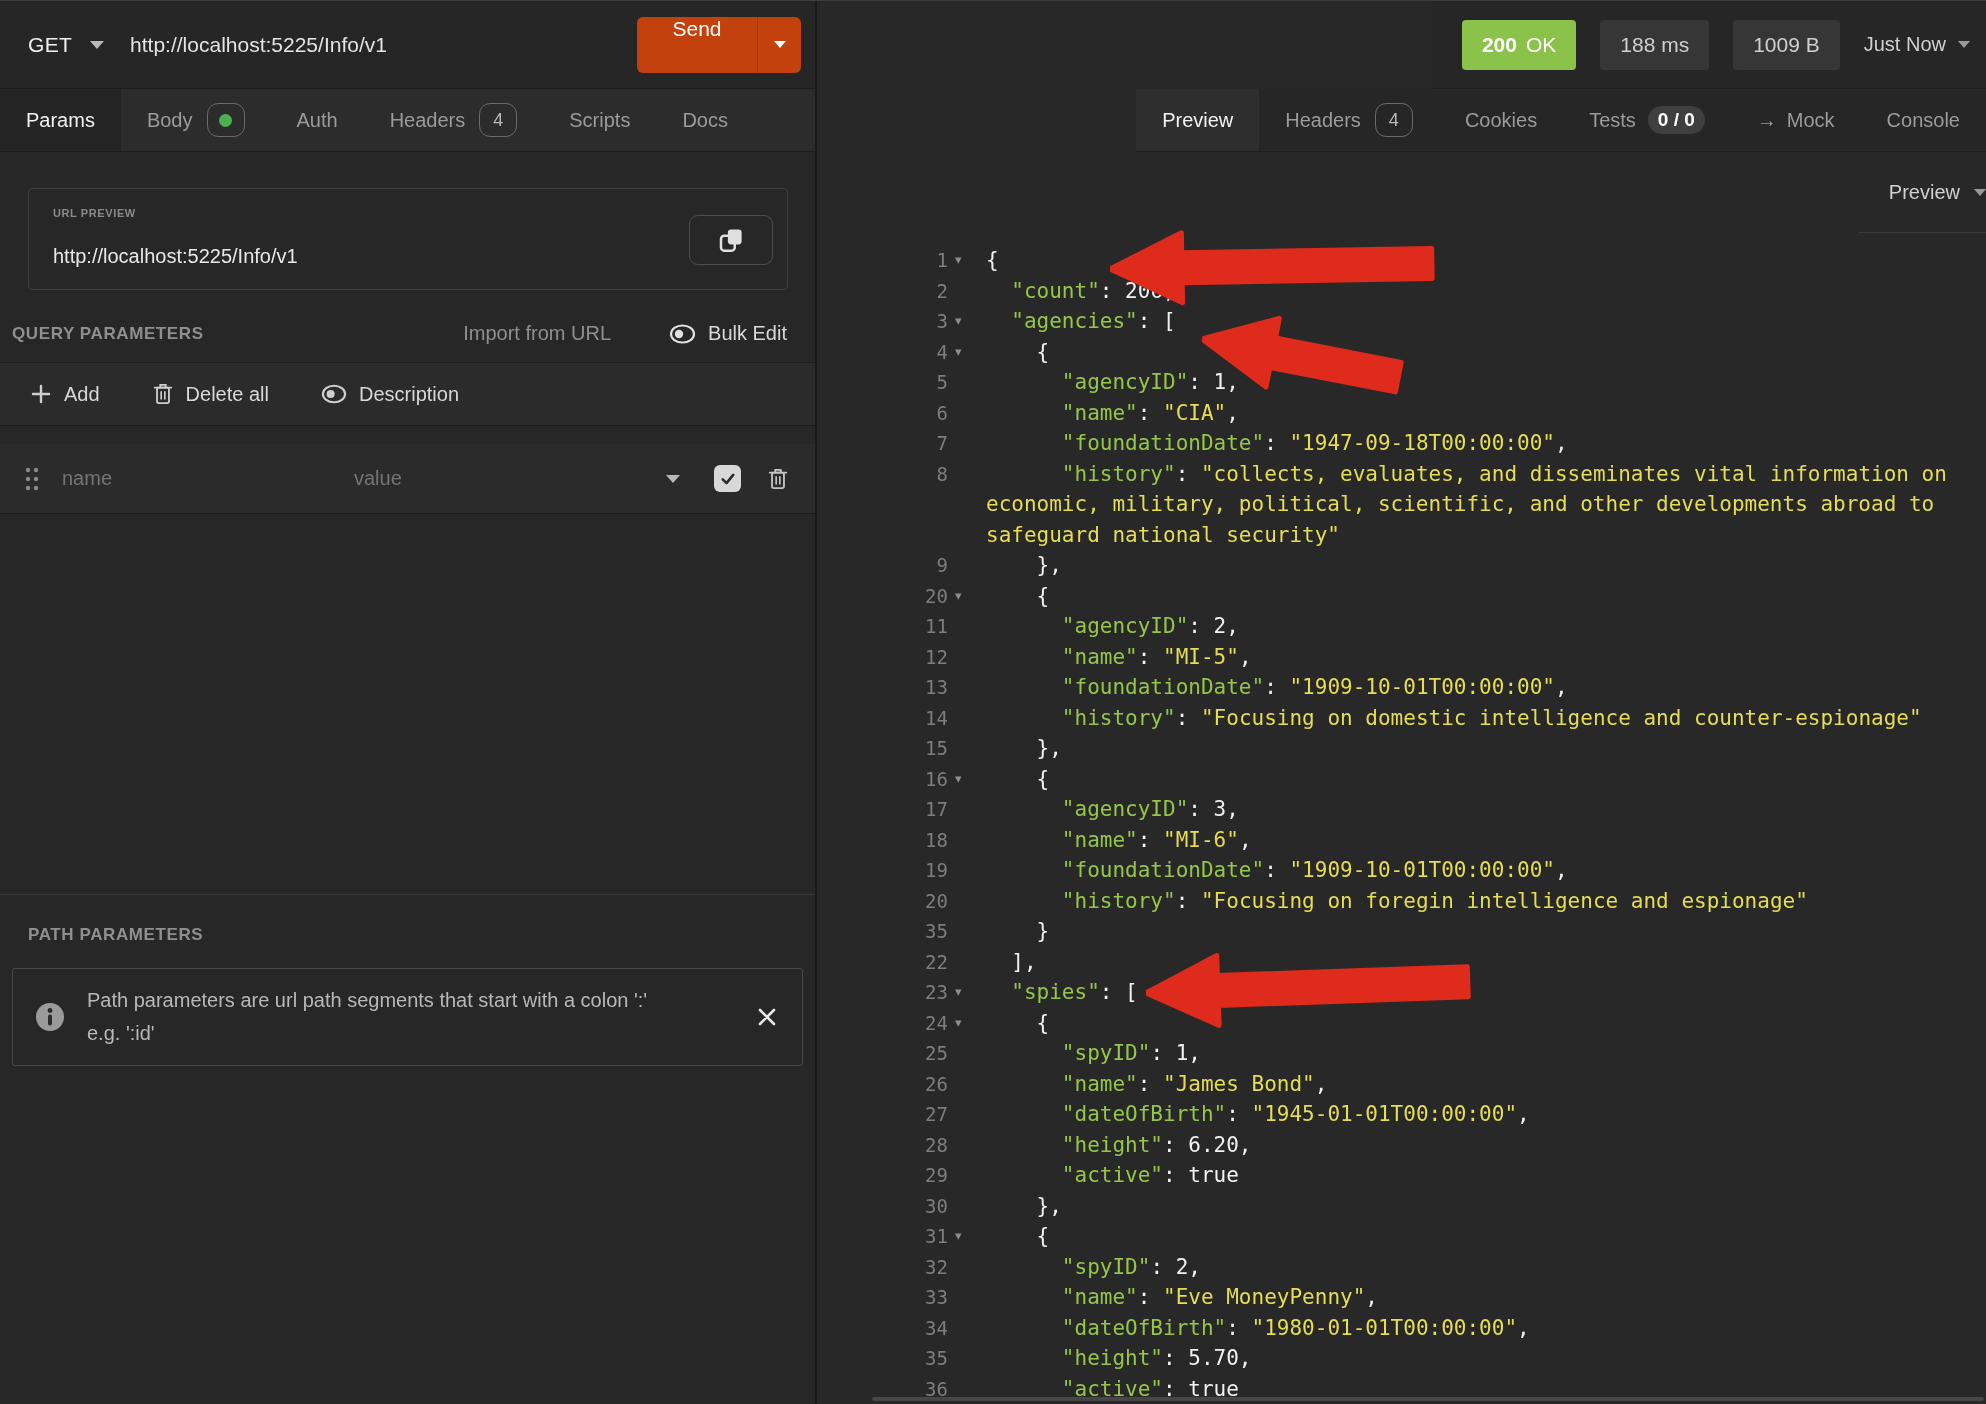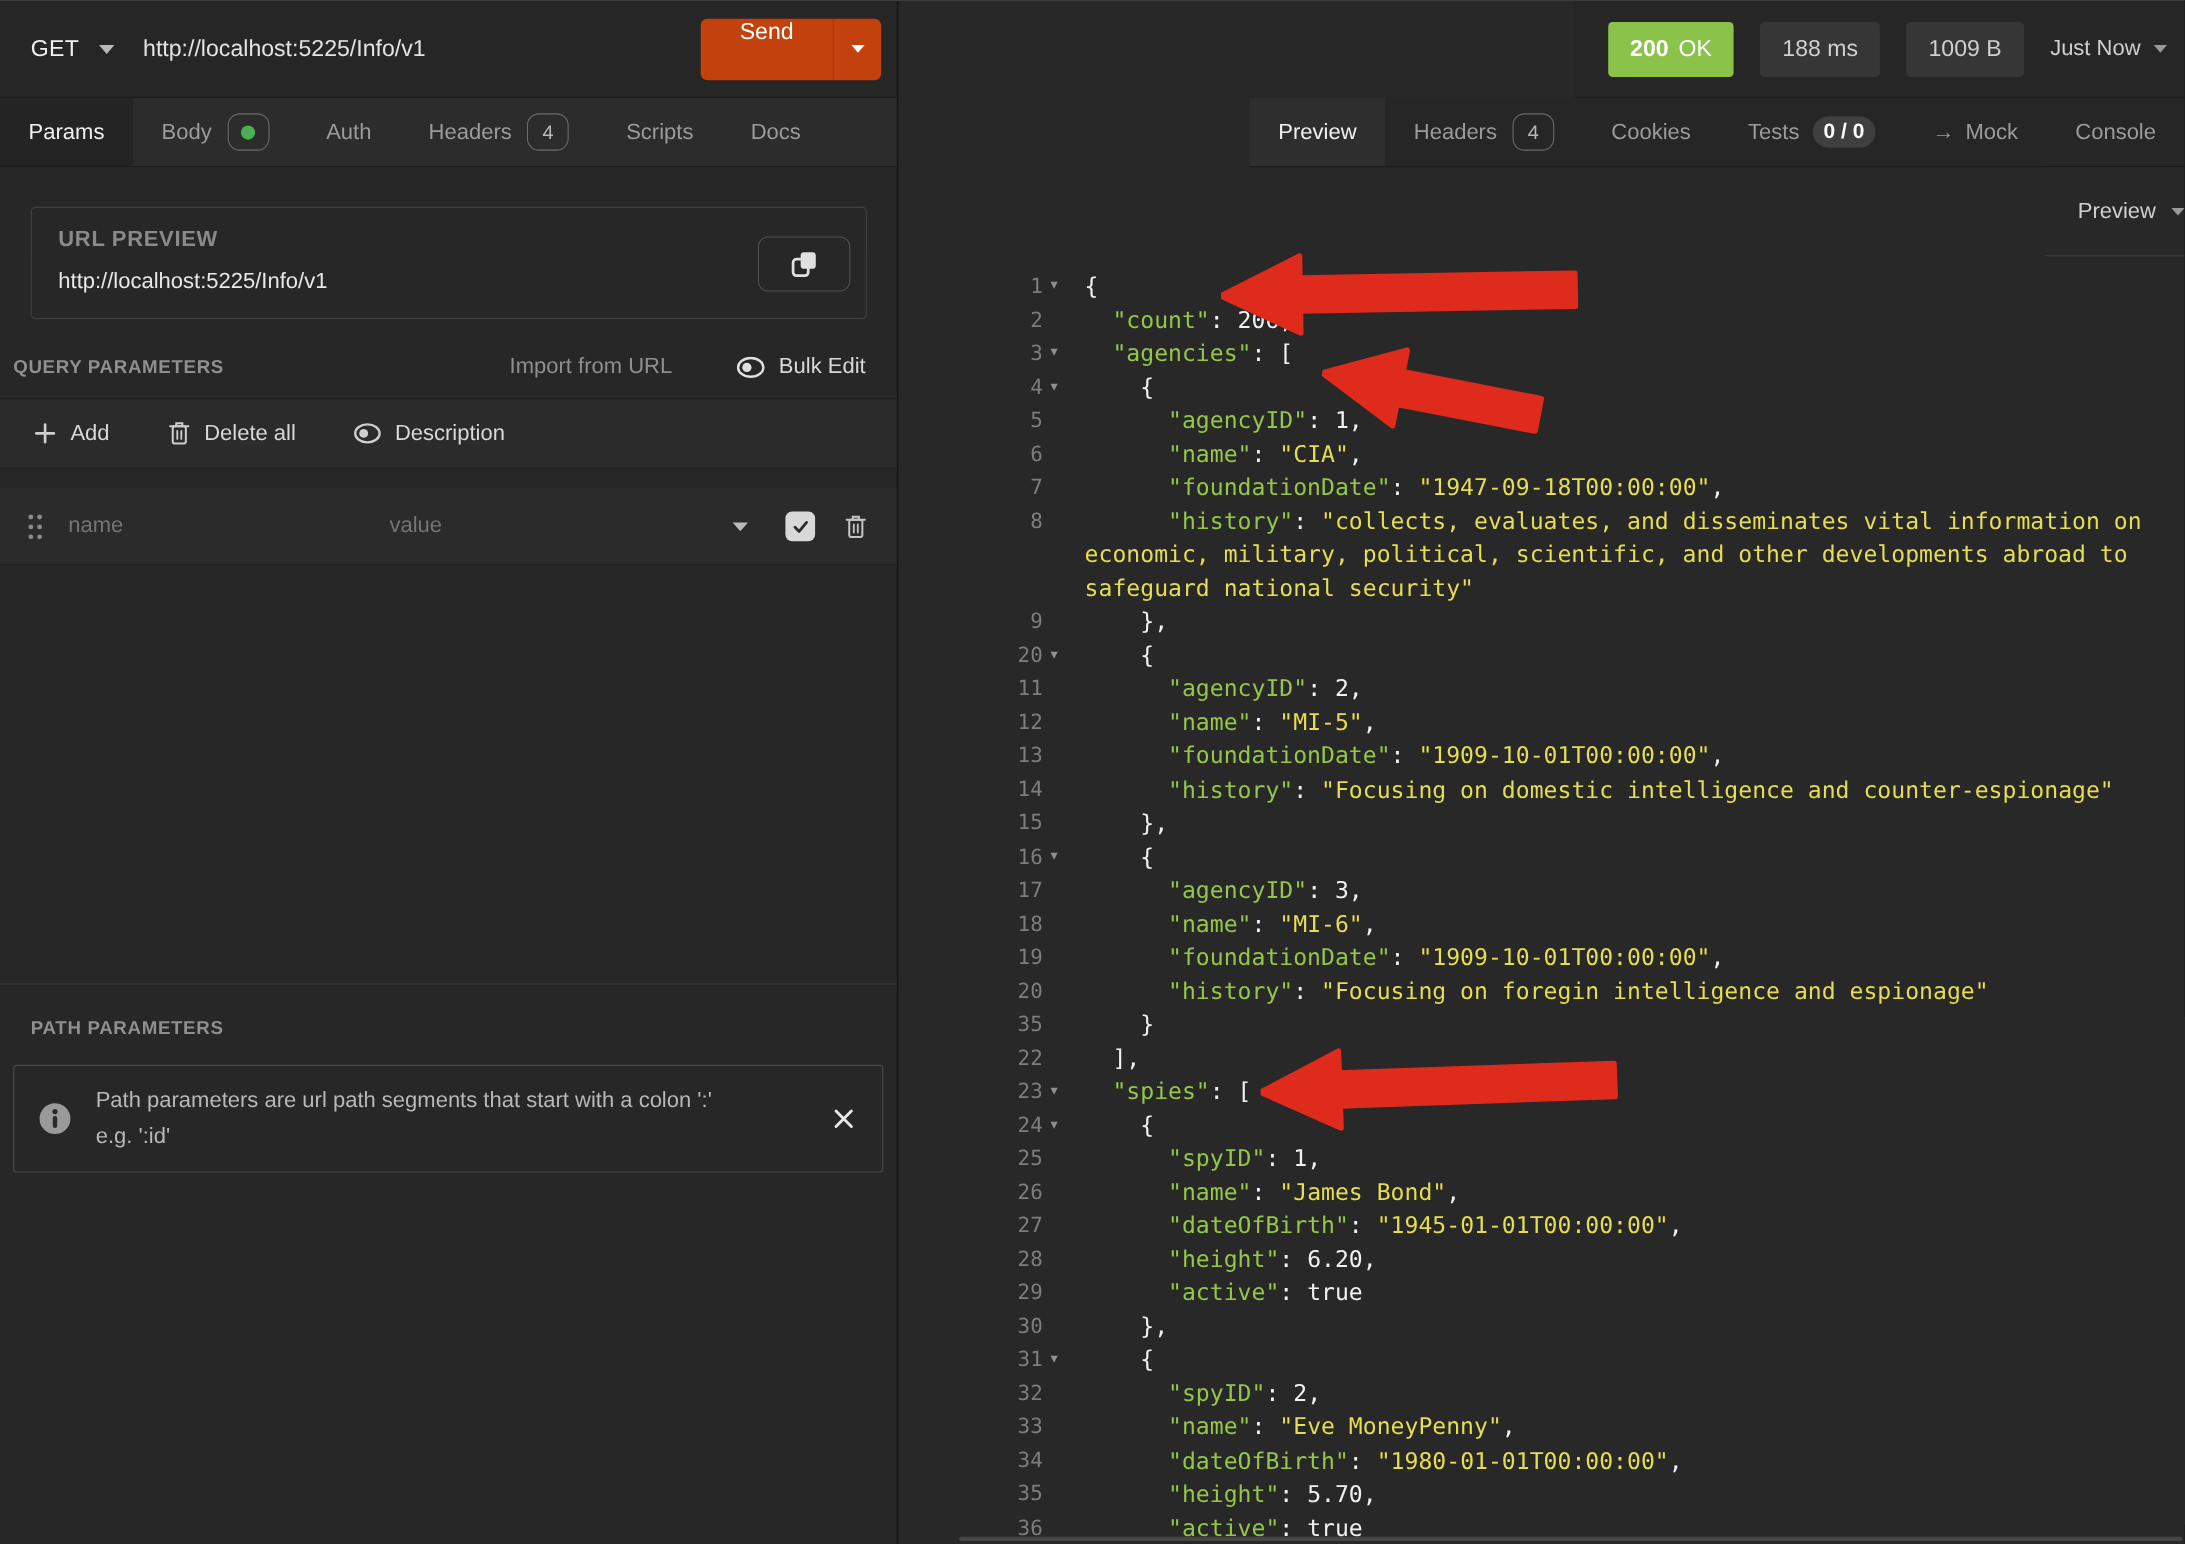--- a/index.html
+++ b/index.html
@@ -35,21 +35,21 @@
   .tab .badge-outline { margin-left:14px; min-width:38px; height:34px; border:1.5px solid #6a6a6a; border-radius:11px;
                         display:flex; align-items:center; justify-content:center; padding:0 8px; color:#b9b9b9; font-size:18px; }
   .tab .dot { width:13px; height:13px; border-radius:50%; background:#4cb050; }
   .tab .badge-solid { margin-left:12px; background:#3f3f3f; border-radius:14px; padding:3px 10px; color:#ffffff; font-size:19px; font-weight:bold; }
   .tab .tab-glyph { margin-right:10px; font-size:20px; }
 
   
   .lcontent { position:relative; flex:1; background:#272727; }
 
   .urlbox { position:absolute; left:28px; top:36px; width:760px; height:102px; border:1px solid #3f3f3f; border-radius:4px; }
-  .urlbox .uplabel { position:absolute; left:24px; top:18px; font-size:20px; font-weight:bold; color:#8a8a8a; letter-spacing:.6px; }
+  .urlbox .uplabel { position:absolute; left:24px; top:18px; font-size:11px; font-weight:bold; color:#8a8a8a; letter-spacing:.6px; }
   .urlbox .upurl   { position:absolute; left:24px; top:56px; font-size:20px; color:#e8e8e8; }
   .copybtn { position:absolute; right:14px; top:26px; width:84px; height:50px; border:1px solid #4f4f4f; border-radius:9px;
              display:flex; align-items:center; justify-content:center; cursor:pointer; }
 
   .qphead { position:absolute; left:12px; right:28px; top:170px; display:flex; align-items:center; }
   .qphead .qptitle { font-size:17px; font-weight:bold; color:#8f8f8f; letter-spacing:.6px; flex:1; }
   .qphead .importurl { font-size:20px; color:#8f8f8f; margin-right:58px; cursor:pointer; }
   .qphead .bulkedit { display:flex; align-items:center; gap:12px; color:#d8d8d8; font-size:20px; cursor:pointer; }
 
   .qtoolbar { position:absolute; left:0; right:0; top:210px; height:64px; background:#2b2b2b;

